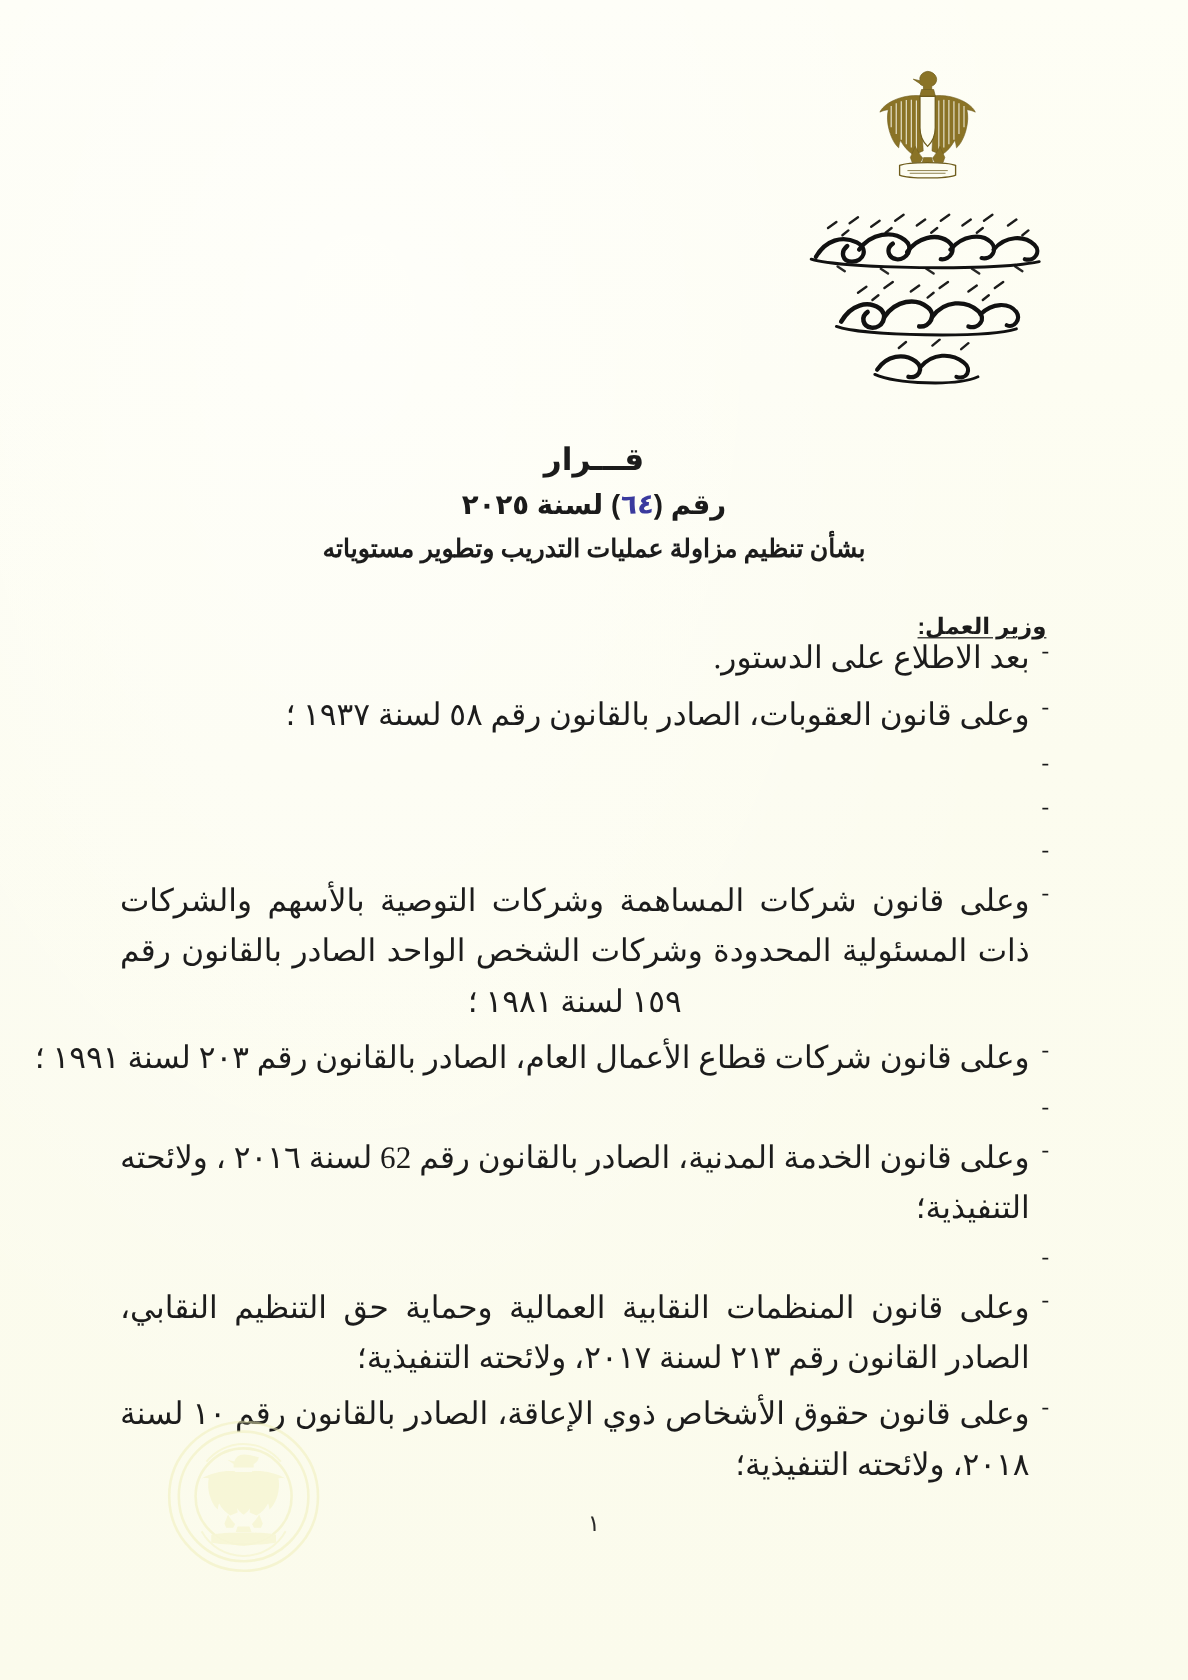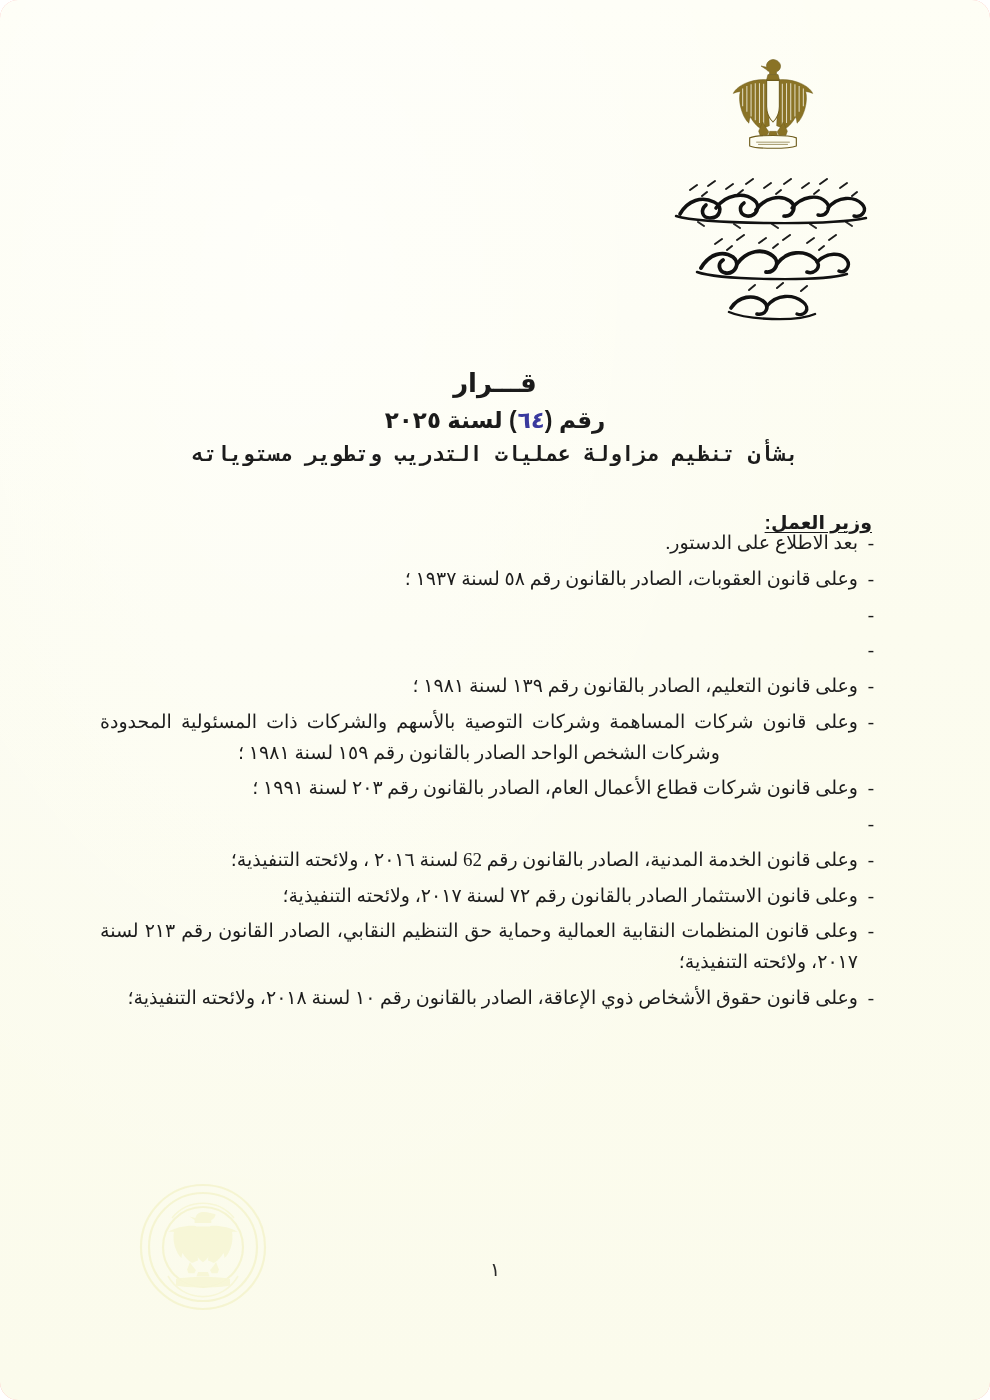--- a/index.html
+++ b/index.html
@@ -12,21 +12,20 @@
     font-family: "Liberation Serif", "DejaVu Serif", serif;
   }
 
   .page {
     position: relative;
     width: 990px;
     height: 1400px;
     background: #fca5a5;
     overflow: hidden;
     box-sizing: border-box;
-    border-radius: 18px;
   }
 
   
   .paper-tint {
     position: absolute;
     inset: 0;
     background:
       radial-gradient(ellipse at 30% 20%, rgba(255,255,255,0.55) 0%, rgba(253,253,240,0) 60%),
       linear-gradient(180deg, #fefef5 0%, #fcfcef 45%, #fbfbec 100%);
     pointer-events: none;
@@ -87,21 +86,21 @@
   .handwritten-number {
     color: #3a3a9e;
     font-family: "DejaVu Sans", sans-serif;
     font-weight: bold;
     font-size: 23px;
     display: inline-block;
     transform: skewX(-6deg) rotate(-1.5deg);
   }
 
   .decree-subject {
-    font-family: Liberation Mono, monospace;
+    font-family: Liberation Serif, serif;
     font-weight: bold;
     font-size: 21px;
     color: #1c1c1c;
     line-height: 1.35;
     direction: rtl;
   }
 
   
   .minister-line {
     position: absolute;
@@ -139,21 +138,21 @@
     text-align: center;
     font-size: 19px;
     color: #1b1b1b;
     line-height: 1.62;
     font-family: "Liberation Serif", serif;
   }
 
   .recital-text {
     flex: 1 1 auto;
     font-family: "Liberation Serif", "DejaVu Serif", serif;
-    font-size: 19px;
+    font-size: 26px;
     color: #1c1c1c;
     line-height: 1.62;
     direction: rtl;
   }
 
   
   .recital.short .recital-text {
     flex: 0 1 auto;
     white-space: nowrap;
   }
@@ -340,21 +339,20 @@
     <div class="recital short">
       <span class="bullet">-</span>
     </div>
 
     <div class="recital short">
       <span class="bullet">-</span>
     </div>
 
     <div class="recital short">
       <span class="bullet">-</span>
-      <span class="recital-text">وعلى قانون التعليم، الصادر بالقانون رقم ١٣٩ لسنة ١٩٨١ ؛</span>
     </div>
 
     <div class="recital wrap">
       <span class="bullet">-</span>
       <span class="recital-text">وعلى قانون شركات المساهمة وشركات التوصية بالأسهم والشركات ذات المسئولية المحدودة وشركات الشخص الواحد الصادر بالقانون رقم ١٥٩ لسنة ١٩٨١ ؛</span>
     </div>
 
     <div class="recital short">
       <span class="bullet">-</span>
       <span class="recital-text">وعلى قانون شركات قطاع الأعمال العام، الصادر بالقانون رقم ٢٠٣ لسنة ١٩٩١ ؛</span>
@@ -364,21 +362,20 @@
       <span class="bullet">-</span>
     </div>
 
     <div class="recital wrap-right">
       <span class="bullet">-</span>
       <span class="recital-text">وعلى قانون الخدمة المدنية، الصادر بالقانون رقم 62 لسنة ٢٠١٦ ، ولائحته التنفيذية؛</span>
     </div>
 
     <div class="recital short">
       <span class="bullet">-</span>
-      <span class="recital-text">وعلى قانون الاستثمار الصادر بالقانون رقم ٧٢ لسنة ٢٠١٧، ولائحته التنفيذية؛</span>
     </div>
 
     <div class="recital wrap-right">
       <span class="bullet">-</span>
       <span class="recital-text">وعلى قانون المنظمات النقابية العمالية وحماية حق التنظيم النقابي، الصادر القانون رقم ٢١٣ لسنة ٢٠١٧، ولائحته التنفيذية؛</span>
     </div>
 
     <div class="recital wrap-right">
       <span class="bullet">-</span>
       <span class="recital-text">وعلى قانون حقوق الأشخاص ذوي الإعاقة، الصادر بالقانون رقم ١٠ لسنة ٢٠١٨، ولائحته التنفيذية؛</span>

